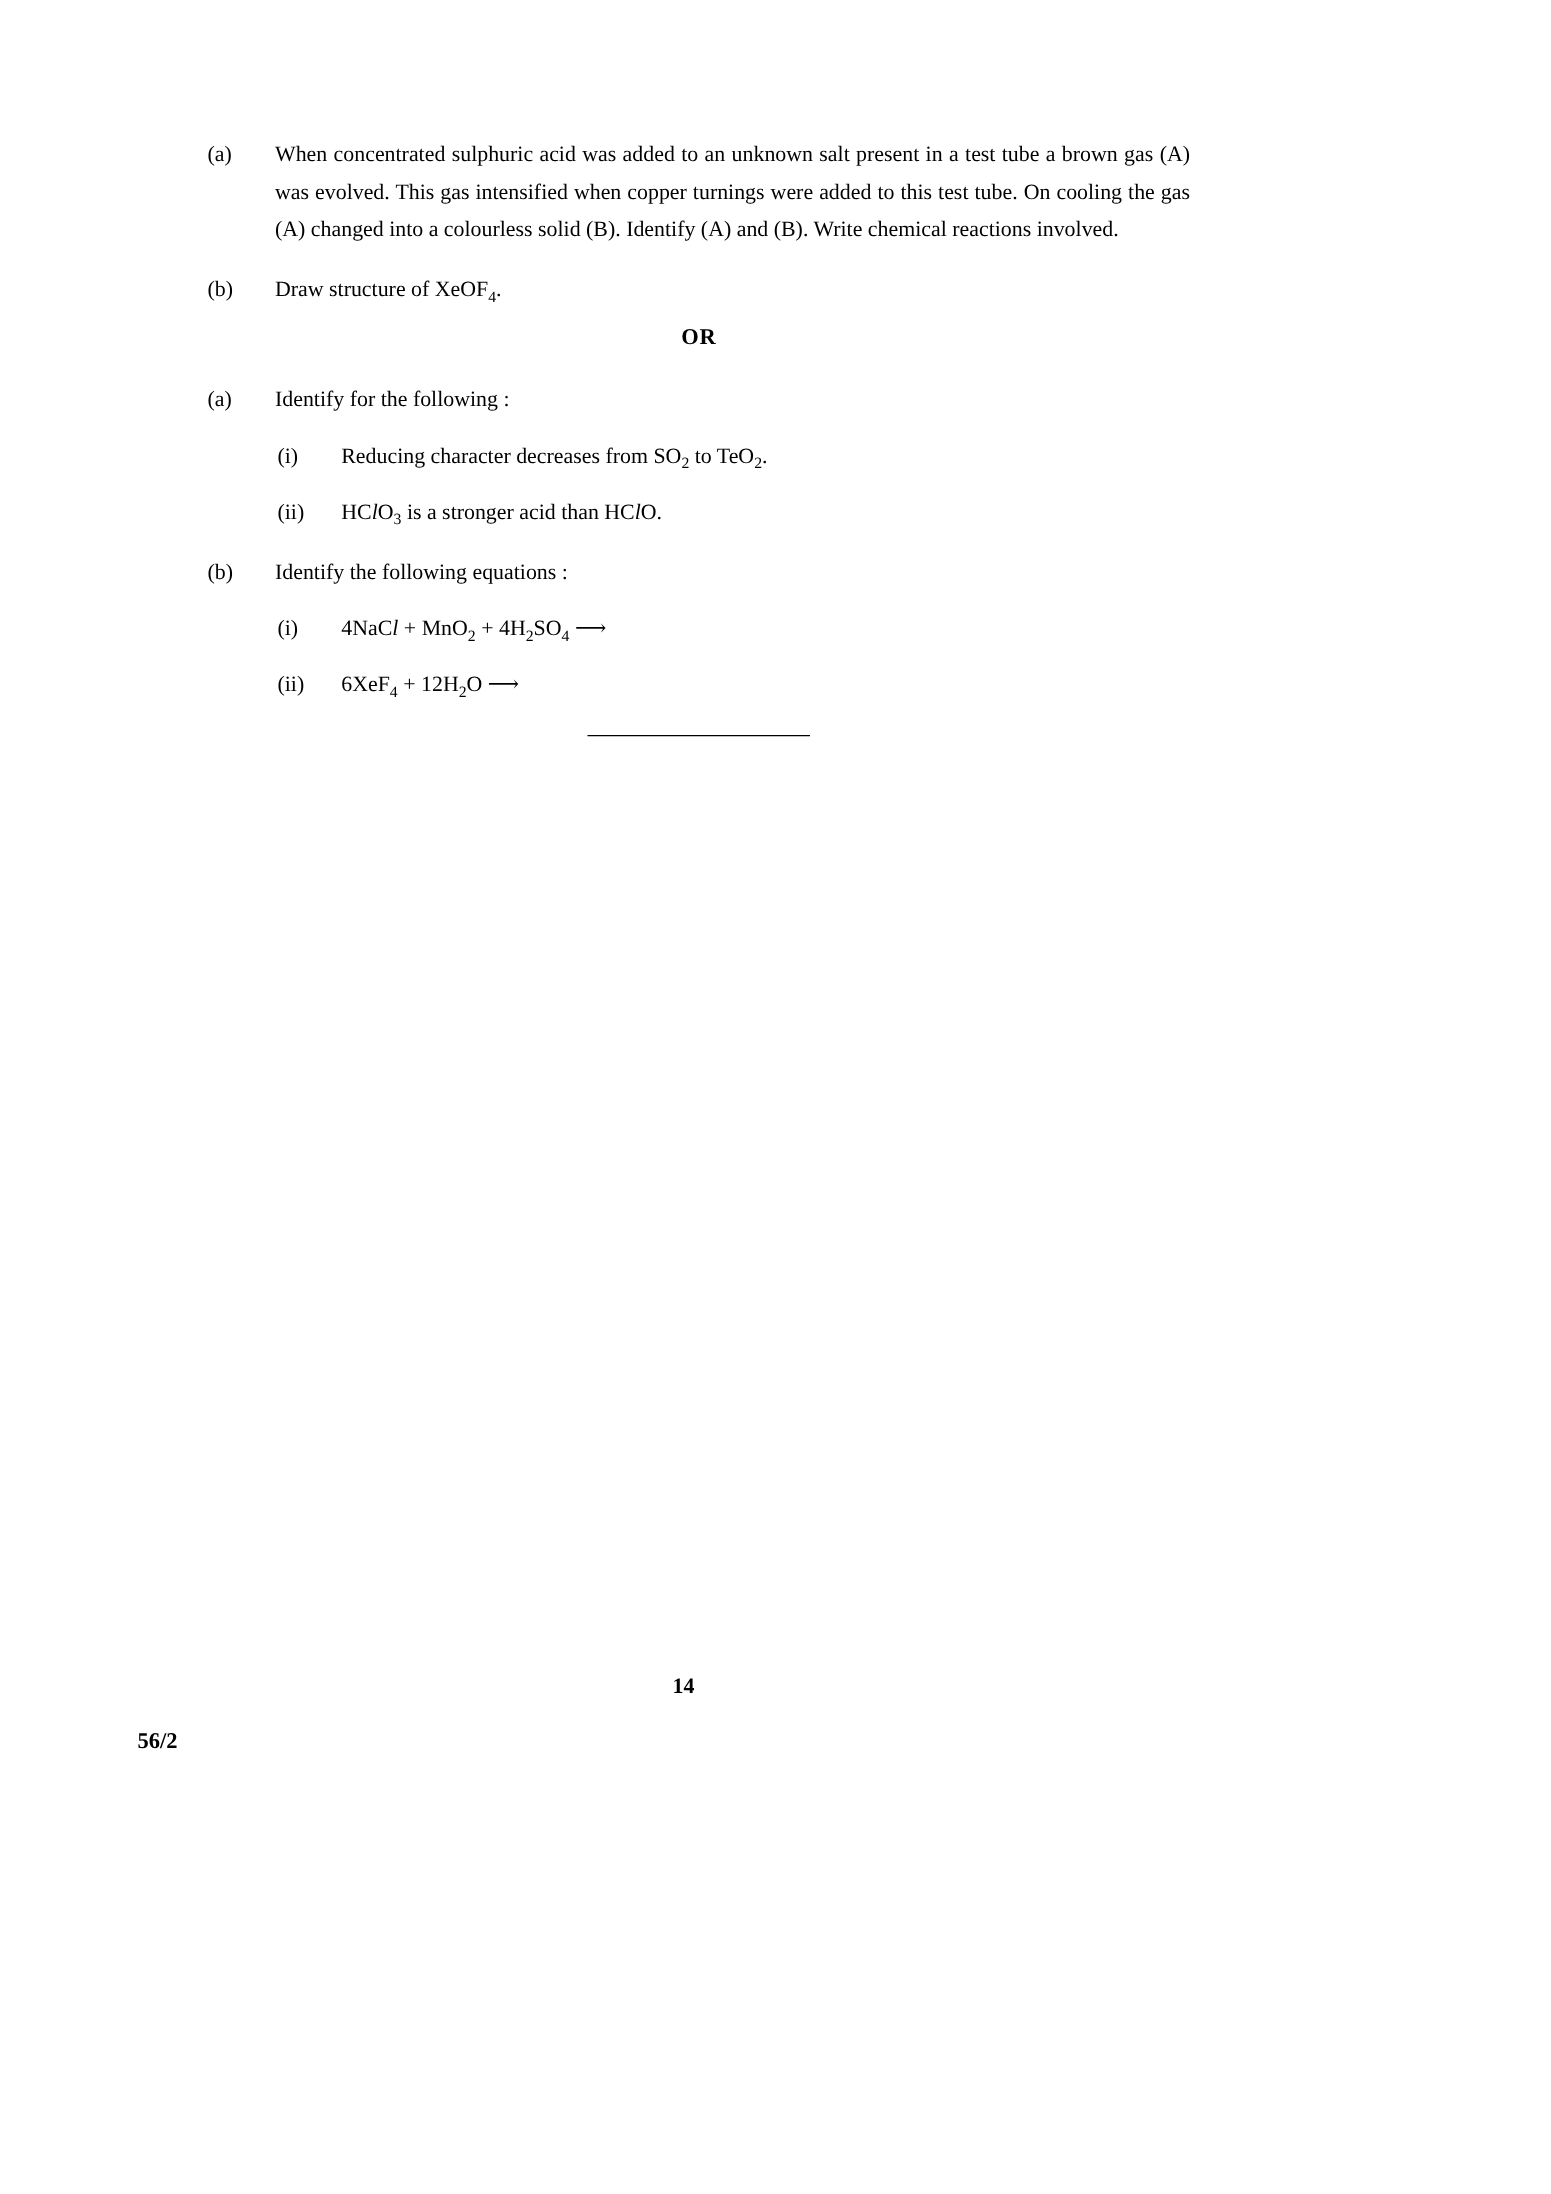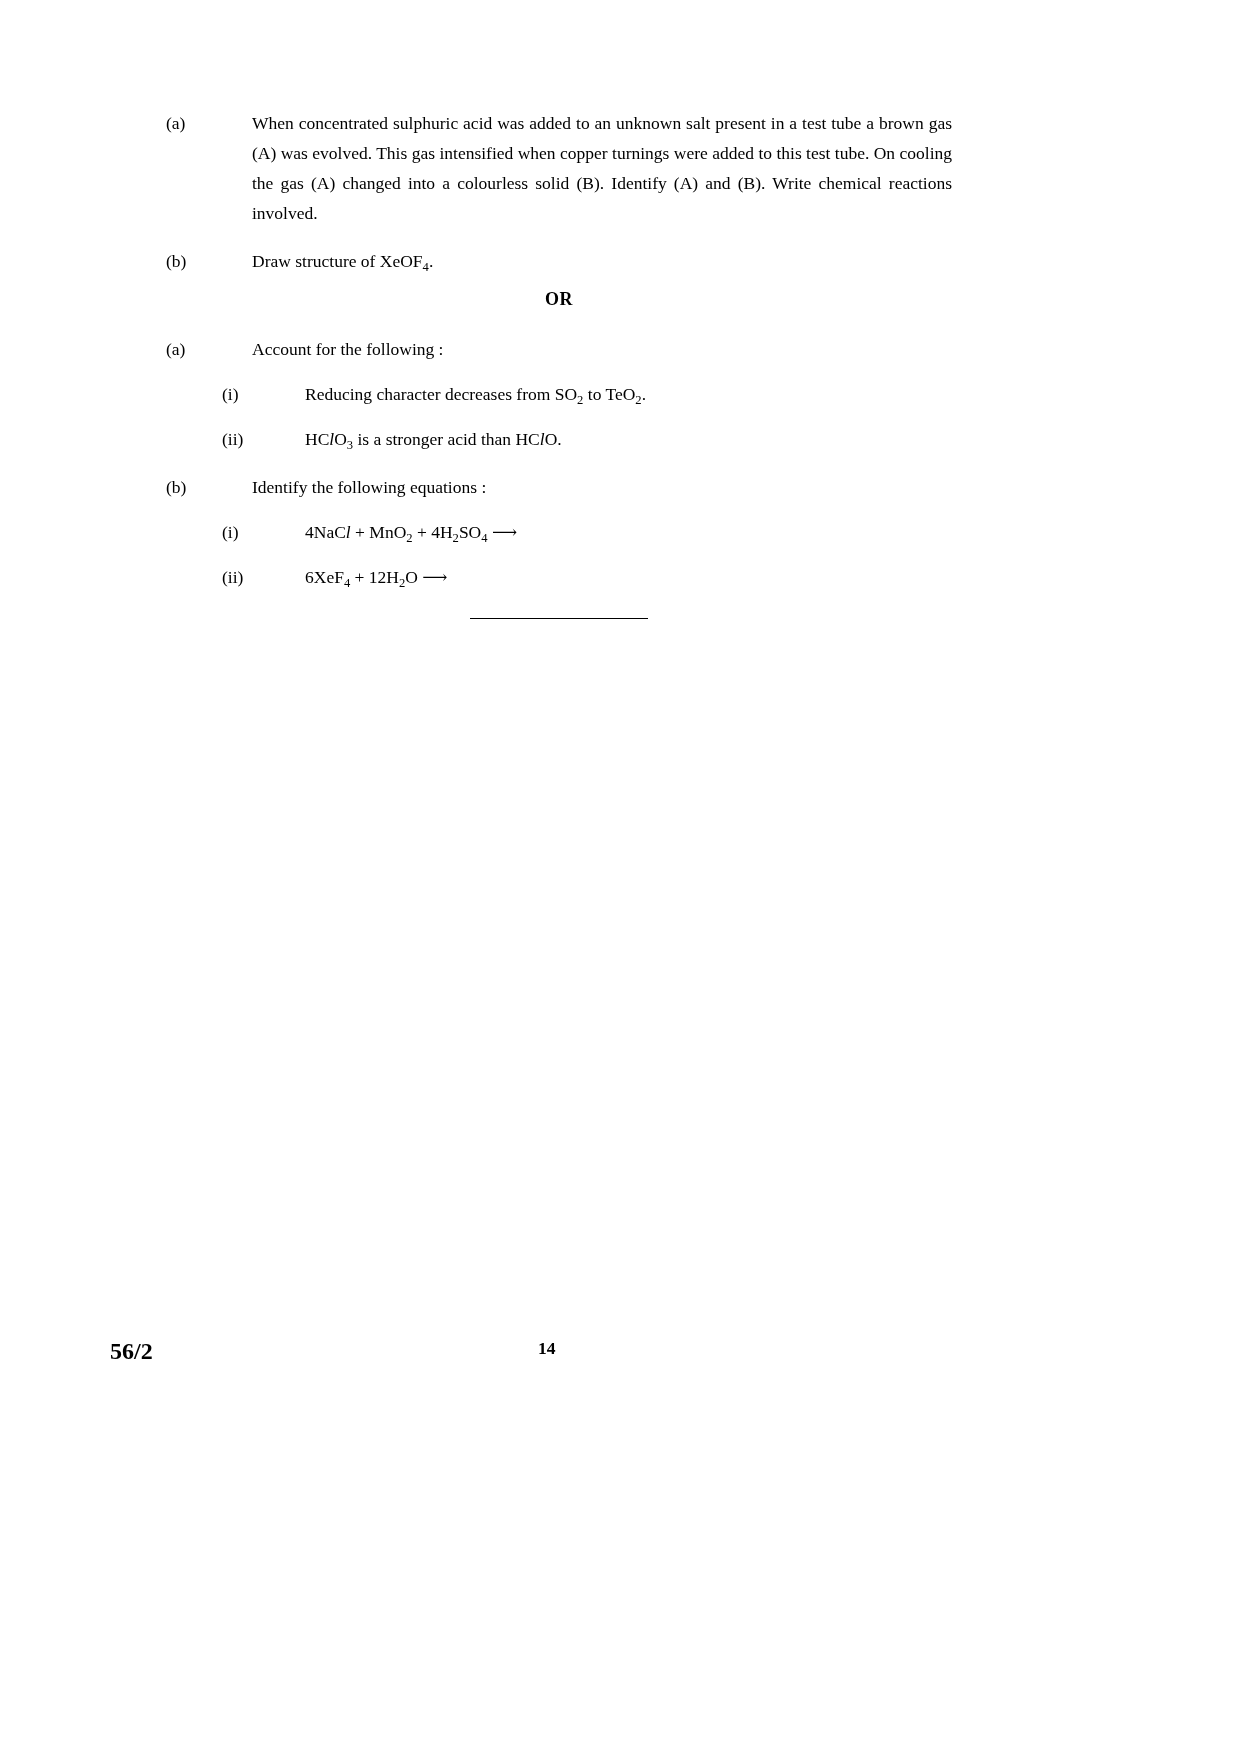--- a/index.html
+++ b/index.html
@@ -25,21 +25,20 @@
   }
   .q-row {
     display: flex;
     align-items: flex-start;
   }
   .q-label {
     flex: 0 0 54px;
   }
   .q-text {
     flex: 1;
-    margin-left: 32px;
   }
   .justify { text-align: justify; }
   .sub-row {
     display: flex;
     align-items: flex-start;
     margin-left: 56px;
     margin-top: 15px;
   }
   .sub-label {
     flex: 0 0 51px;
@@ -59,24 +58,24 @@
     vertical-align: -0.35em;
   }
   .end-rule {
     margin: 26px auto 0 auto;
     width: 178px;
     border: 0;
     border-top: 1.4px solid #000000;
   }
   .footer-left {
     position: absolute;
-    top: 1338px;
+    top: 1382px;
     left: 110px;
     font-weight: bold;
-    font-size: 24px;
+    font-size: 18px;
   }
   .footer-center {
     position: absolute;
     top: 1338px;
     left: 538px;
     font-weight: bold;
     font-size: 17.5px;
   }
 </style>
 </head>
@@ -92,21 +91,21 @@
 
     <div class="q-row mt-md">
       <span class="q-label">(b)</span>
       <p class="q-text">Draw structure of XeOF<sub>4</sub>.</p>
     </div>
 
     <div class="or-divider">OR</div>
 
     <div class="q-row mt-lg">
       <span class="q-label">(a)</span>
-      <p class="q-text">Account for the following :</p>
+      <p class="q-text">Identify for the following :</p>
     </div>
 
     <div class="sub-row">
       <span class="sub-label">(i)</span>
       <p class="q-text">Reducing character decreases from SO<sub>2</sub> to TeO<sub>2</sub>.</p>
     </div>
 
     <div class="sub-row">
       <span class="sub-label">(ii)</span>
       <p class="q-text">HC<i>l</i>O<sub>3</sub> is a stronger acid than HC<i>l</i>O.</p>

